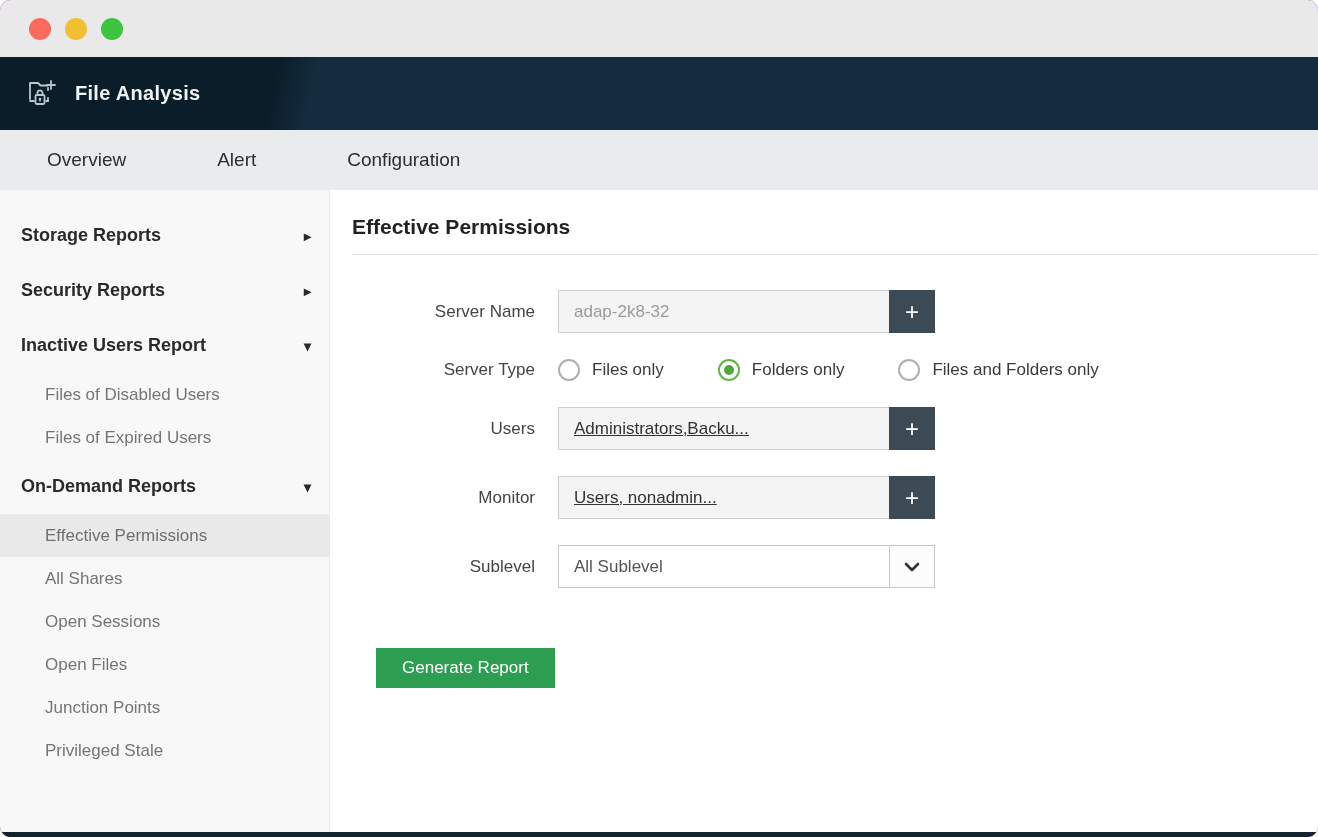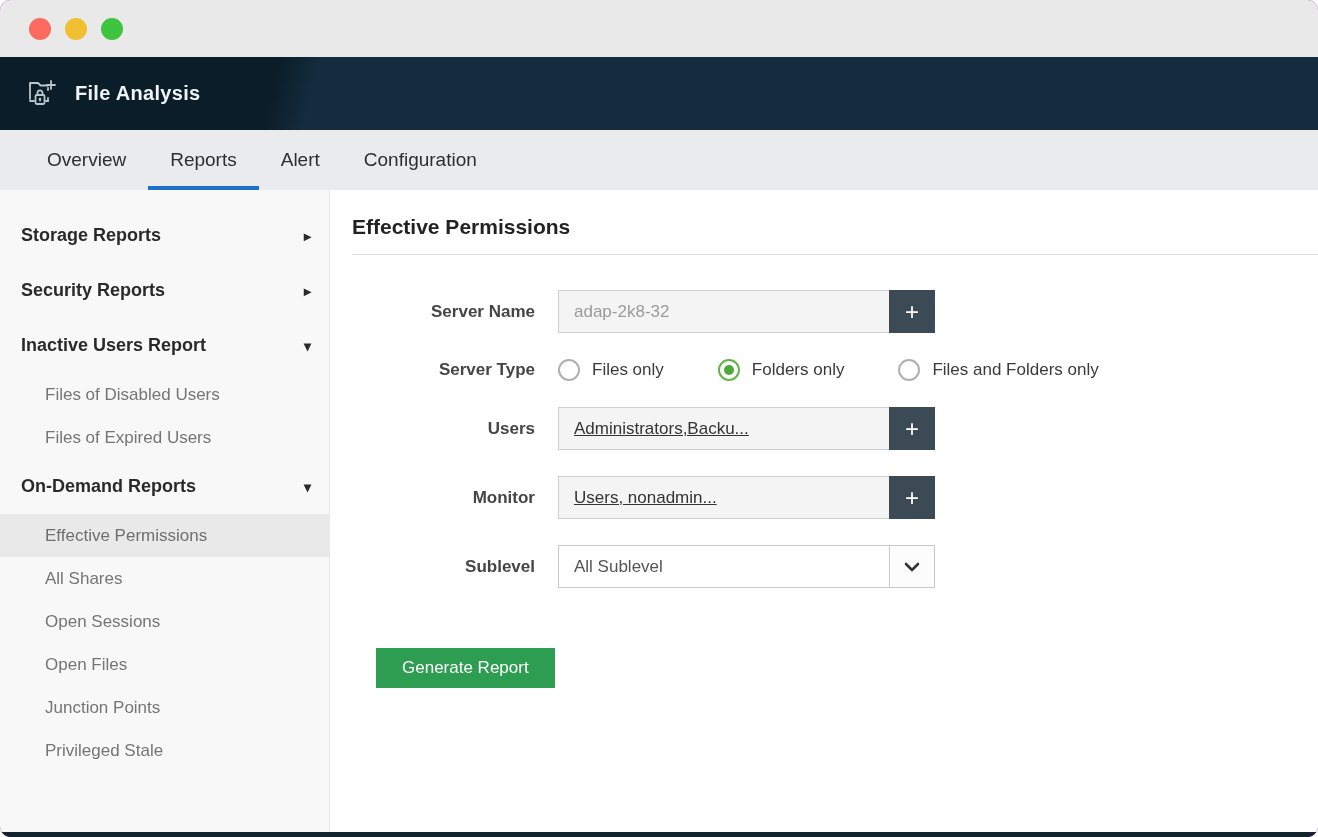--- a/index.html
+++ b/index.html
@@ -27,21 +27,21 @@
   .light.yellow{background:var(--light-yellow);}
   .light.green{background:var(--light-green);}
 
   
   .appbar{height:73px;display:flex;align-items:center;padding-left:26px;gap:15px;
           background:linear-gradient(103deg,var(--header-navy-dark) 0%,var(--header-navy-dark) 21%,var(--header-navy) 24%,var(--header-navy) 100%);}
   .appbar .app-title{color:#eef4f7;font-size:20px;font-weight:700;letter-spacing:.3px;}
   .app-icon{width:34px;height:32px;display:flex;align-items:center;justify-content:center;}
 
   
-  .tabbar{height:60px;background:#eaebed;display:flex;align-items:stretch;padding-left:25px;}
+  .tabbar{height:60px;background:#eaebed;display:flex;align-items:stretch;padding-left:25px;gap:47px;}
   .tab{display:flex;align-items:center;padding:0 22px;font-size:19px;color:#2e2e2e;
        position:relative;cursor:pointer;}
   .tab.active{font-weight:400;}
   .tab.active::after{content:"";position:absolute;left:0;right:0;bottom:0;height:4px;
        background:var(--tab-underline);}
 
   
   .bodywrap{display:flex;height:642px;}
   .sidebar{width:330px;background:#f8f8f8;border-right:1px solid #e8e8e8;padding-top:18px;flex-shrink:0;}
   .side-section{height:55px;display:flex;align-items:center;justify-content:space-between;
@@ -50,21 +50,21 @@
   .side-sub{height:43px;display:flex;align-items:center;padding-left:45px;font-size:17px;
        color:#757575;cursor:pointer;}
   .side-sub.selected{background:#e9e9e9;color:#6f6f6f;}
 
   
   .main{flex:1;padding:25px 0 0 22px;background:#ffffff;}
   .page-title{font-size:21px;font-weight:700;color:#222;margin-bottom:15px;}
   .divider{border-bottom:1px solid #dcdcdc;}
   .form{margin-top:35px;}
   .form-row{display:flex;align-items:center;margin-bottom:26px;}
-  .form-label{width:183px;text-align:right;margin-right:23px;font-size:17px;color:#454545;flex-shrink:0;font-weight:bold;}
+  .form-label{width:183px;text-align:right;margin-right:23px;font-size:17px;color:#454545;flex-shrink:0;}
   .input-group{display:flex;width:377px;height:43px;}
   .text-input{flex:1;background:#f4f4f4;border:1px solid #cfcfcf;border-right:none;
        display:flex;align-items:center;padding-left:15px;font-size:17px;overflow:hidden;white-space:nowrap;}
   .text-input .placeholder{color:#9b9b9b;}
   .text-input .linkval{color:#333;text-decoration:underline;cursor:pointer;}
   .plus-btn{width:46px;background:var(--plus-btn);color:#fff;font-size:24px;font-weight:400;
        display:flex;align-items:center;justify-content:center;cursor:pointer;}
   .select-box{display:flex;width:377px;height:43px;background:#fff;border:1px solid #c9c9c9;cursor:pointer;}
   .select-value{flex:1;display:flex;align-items:center;padding-left:15px;font-size:17px;color:#555;}
   .select-caret{width:45px;border-left:1px solid #cacaca;background:#fcfcfc;
@@ -111,21 +111,20 @@
         <path d="M10.5 16 v-2.2 a2.5 2.5 0 0 1 5 0 V16"></path>
         <circle cx="13" cy="20" r="1.3" fill="#b9c6ce" stroke="none"></circle>
         <path d="M13 20.5 v2" stroke-width="1.6"></path>
       </svg>
     </span>
     <span class="app-title">File Analysis</span>
   </div>
 
   <div class="tabbar">
     <div class="tab">Overview</div>
-    <div class="tab active">Reports</div>
     <div class="tab">Alert</div>
     <div class="tab">Configuration</div>
   </div>
 
   <div class="bodywrap">
 
     <div class="sidebar">
       <div class="side-section">
         <span>Storage Reports</span>
         <span class="side-caret">▸</span>

